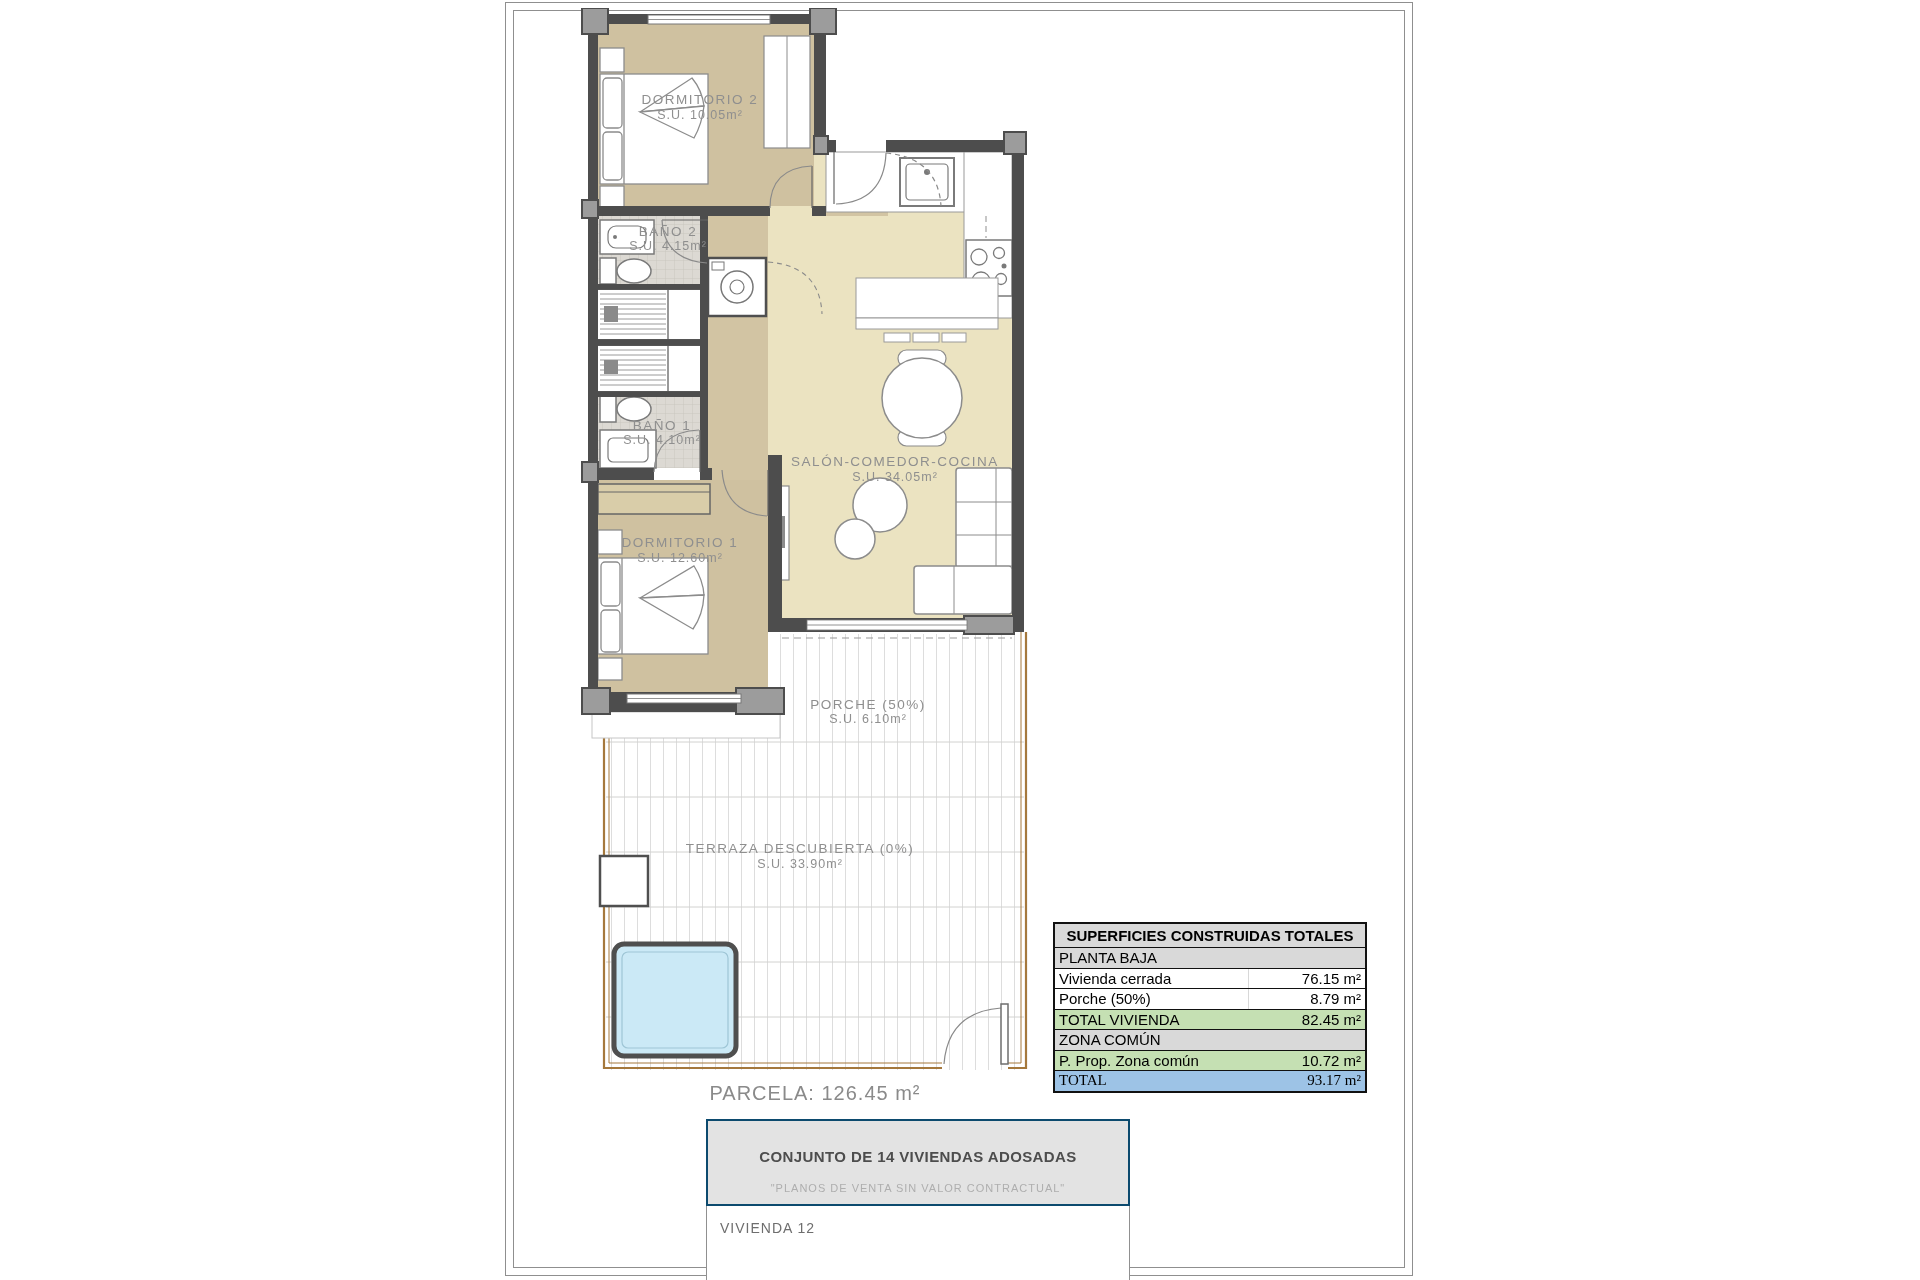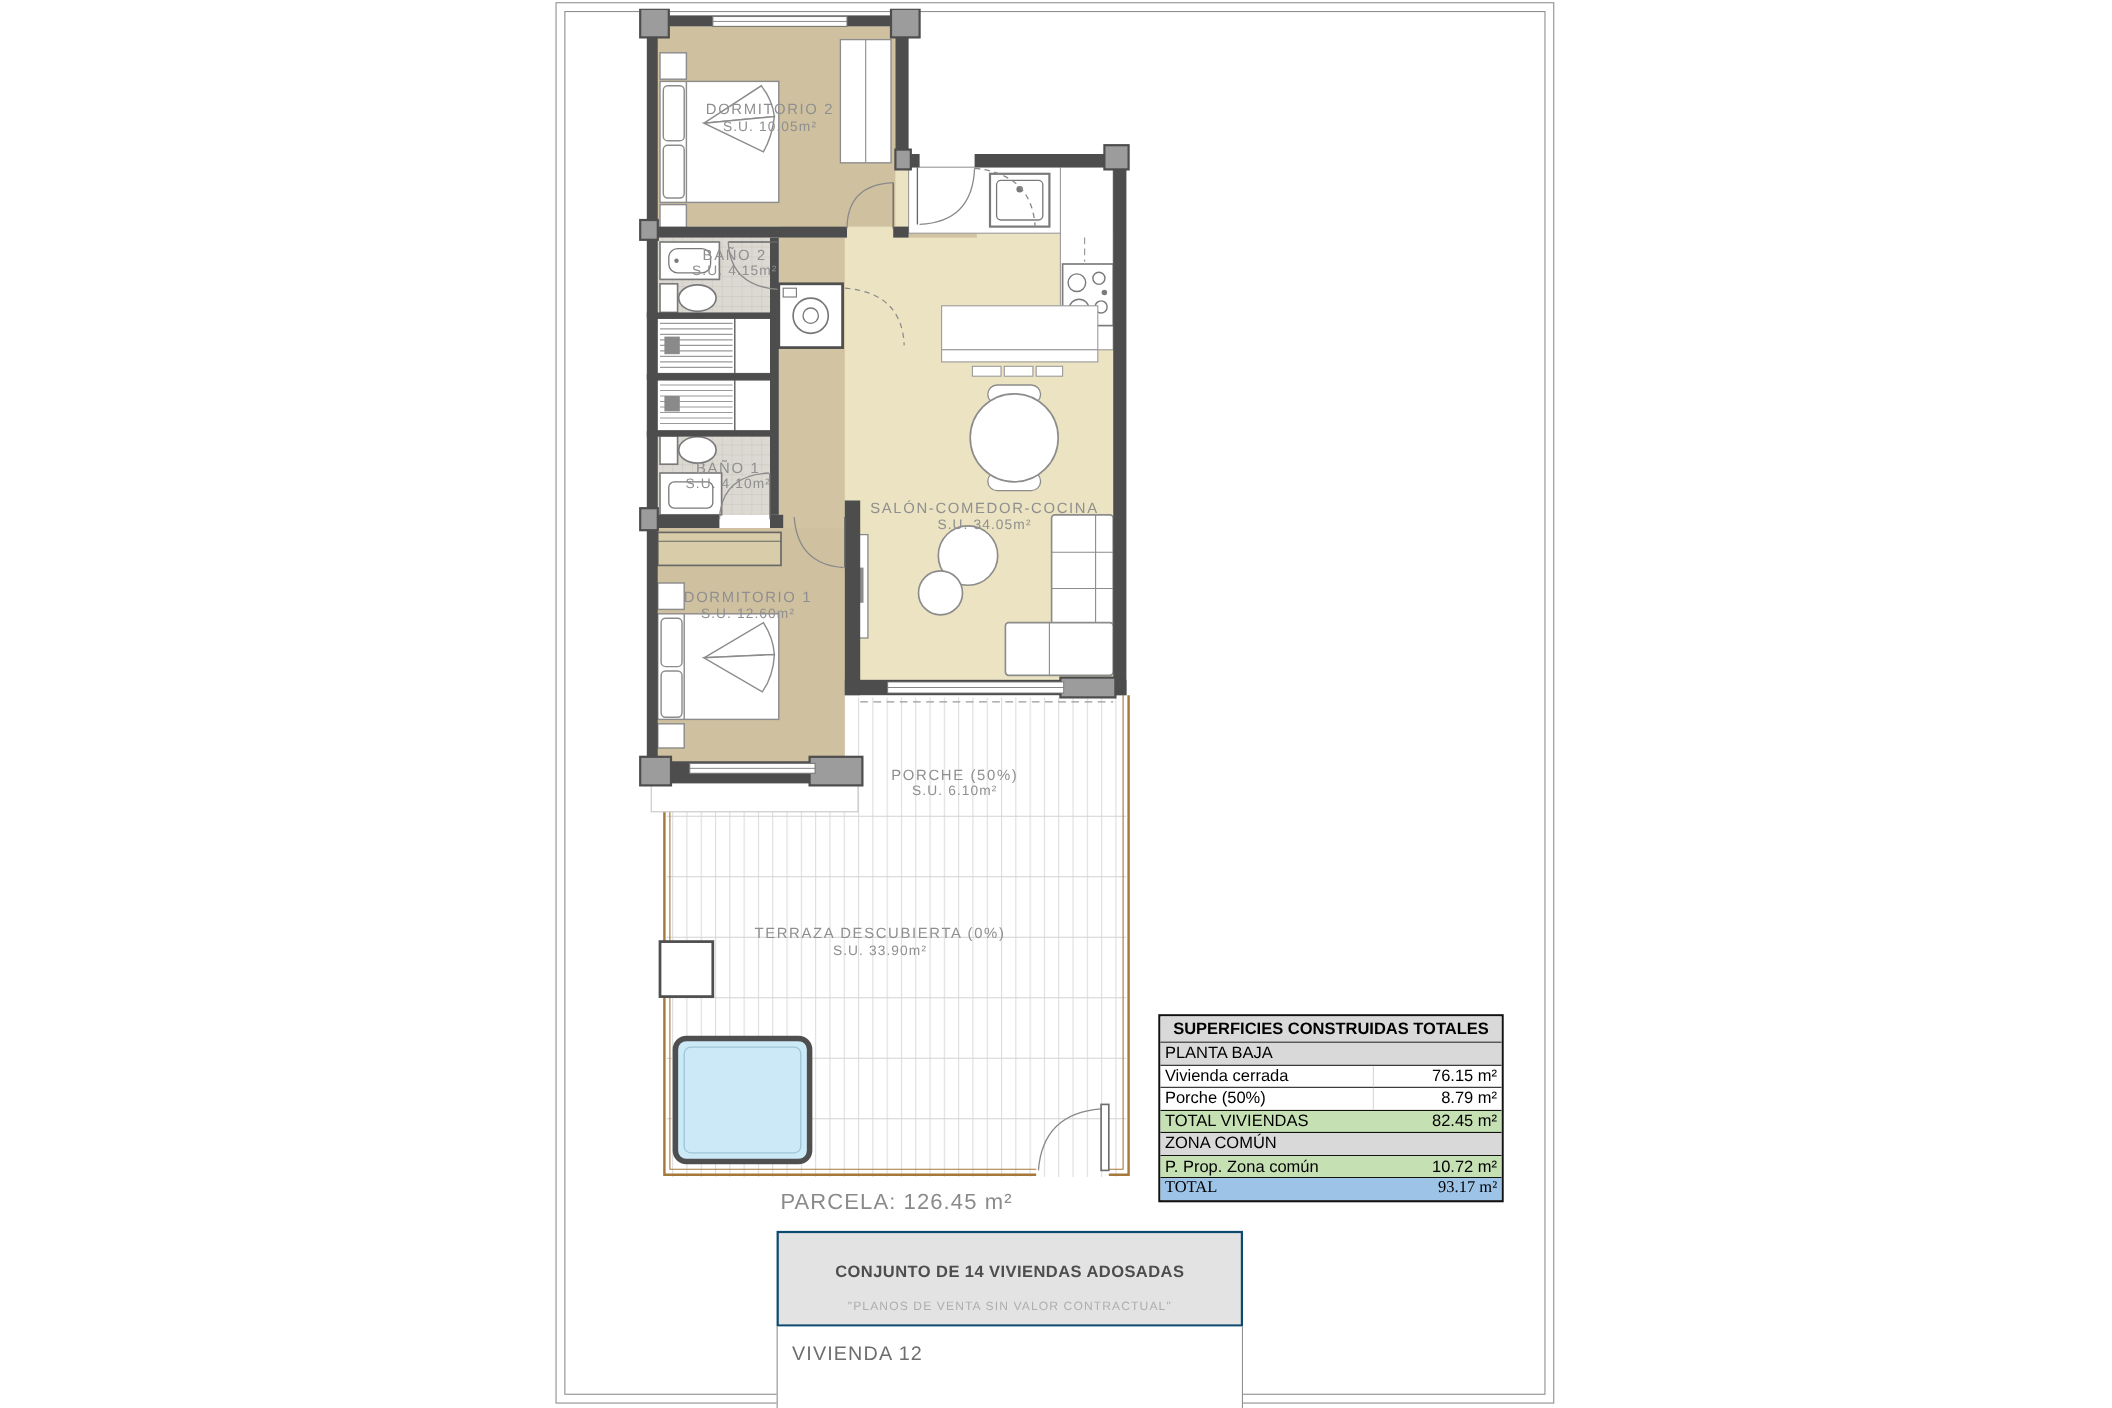--- a/index.html
+++ b/index.html
@@ -35,21 +35,21 @@
   .areas .t-row.subtotal{background:#c5e0b3;}
   .areas .t-row.total{background:#9dc3e6;font-family:Liberation Serif, serif;}
 
   
   .titleblock{left:706px;top:1119px;width:424px;}
   .tb-head{background:#e3e3e3;border:2px solid #0c4a6e;padding:27px 13px 10px 13px;text-align:center;}
   .tb-project{font-size:15px;font-weight:700;color:#4d4d4d;letter-spacing:0.4px;}
   .tb-disclaimer{margin-top:17px;font-size:11px;color:#aeaeae;letter-spacing:1px;}
   .tb-body{background:#ffffff;border:1px solid #909090;border-top:none;height:66px;
            padding:14px 13px 0 13px;}
-  .tb-unit{font-size:18px;color:#6e6e6e;letter-spacing:1px;}
+  .tb-unit{font-size:14px;color:#6e6e6e;letter-spacing:1px;}
 </style>
 </head>
 <body>
 
 <div class="abs frame-outer">
   <div class="frame-inner"></div>
 </div>
 
 <svg class="abs plan" viewBox="560 8 500 1080">
   <defs>
@@ -294,21 +294,21 @@
   </div>
   <div class="t-row normal">
     <span class="t-label">Vivienda cerrada</span>
     <span class="t-value">76.15 m²</span>
   </div>
   <div class="t-row normal">
     <span class="t-label">Porche (50%)</span>
     <span class="t-value">8.79 m²</span>
   </div>
   <div class="t-row subtotal">
-    <span class="t-label">TOTAL VIVIENDAS</span>
+    <span class="t-label">TOTAL VIVIENDA</span>
     <span class="t-value">82.45 m²</span>
   </div>
   <div class="t-row section">
     <span class="t-label">ZONA COMÚN</span>
     <span class="t-value"></span>
   </div>
   <div class="t-row subtotal">
     <span class="t-label">P. Prop. Zona común</span>
     <span class="t-value">10.72 m²</span>
   </div>

